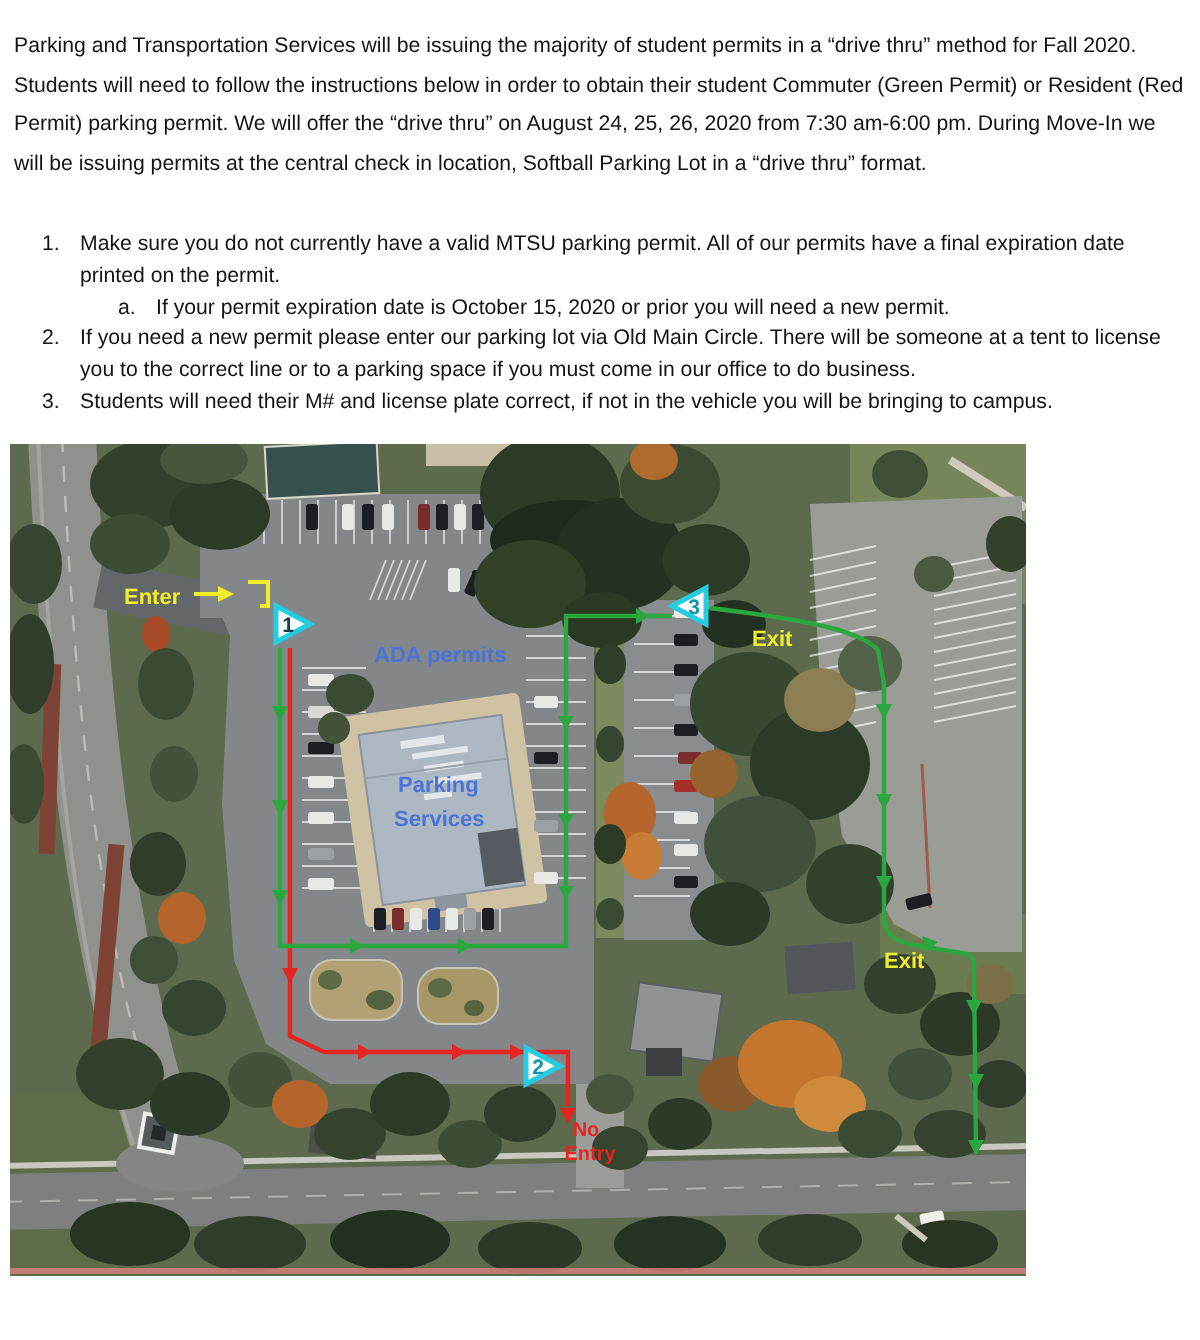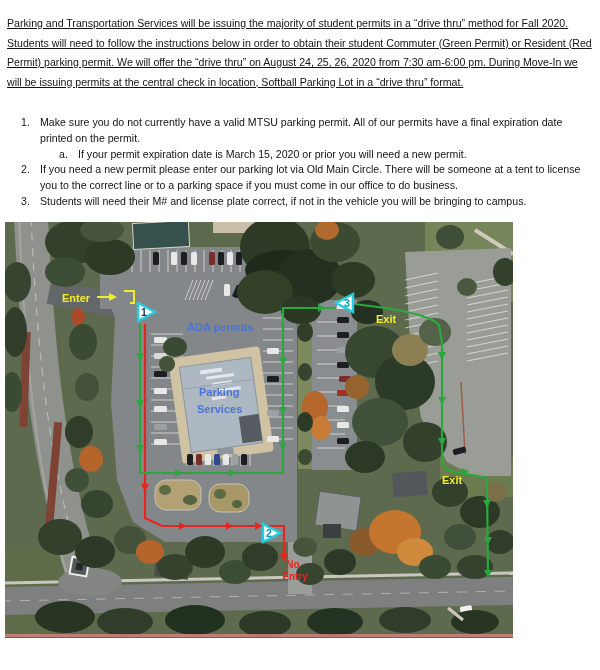--- a/index.html
+++ b/index.html
@@ -1,20 +1,20 @@
 <!DOCTYPE html>
 <html><head>
 <meta charset="utf-8">
 <style>
   html,body{margin:0;padding:0;background:#ffffff;}
   body{width:600px;height:670px;overflow:hidden;position:relative;
        font-family:"Liberation Sans",sans-serif;color:#141414;}
   .doc{position:absolute;left:0;top:0;width:600px;}
   p.intro{margin:14px 6px 0 7px;font-size:10.6px;line-height:19.5px;
-          text-align:left;text-decoration:underline;}
+          text-align:left;}
   .list{margin-top:23px;}
   .li{display:flex;margin:0 8px 0 21px;font-size:10.6px;line-height:15.8px;}
   .li .num{flex:0 0 19px;}
   .li .txt{flex:1;padding-right:2px;}
   .li.sub{margin-left:59px;}
   figure.map{position:absolute;left:5px;top:222px;width:508px;height:416px;margin:0;}
   svg{display:block;}
   .maplabel{font-family:"Liberation Sans",sans-serif;font-weight:700;font-size:11px;}
   .maplabel.sm{font-size:10px;}
   .mnum{font-family:"Liberation Sans",sans-serif;font-weight:700;font-size:10.5px;}
@@ -25,21 +25,21 @@
 <div class="doc">
   <p class="intro">Parking and Transportation Services will be issuing the majority of student permits in a “drive thru” method for Fall 2020.  Students will need to follow the instructions below in order to obtain their student Commuter (Green Permit) or Resident (Red Permit) parking permit.  We will offer the “drive thru” on August 24, 25, 26, 2020 from 7:30 am-6:00 pm. During Move-In we will be issuing permits at the central check in location, Softball Parking Lot in a “drive thru” format.</p>
 
   <div class="list">
     <div class="li">
       <span class="num">1.</span>
       <span class="txt">Make sure you do not currently have a valid MTSU parking permit.  All of our permits have a final expiration date printed on the permit.</span>
     </div>
     <div class="li sub">
       <span class="num">a.</span>
-      <span class="txt">If your permit expiration date is March 15, 2020 or prior you will need a new permit.</span>
+      <span class="txt">If your permit expiration date is October 15, 2020 or prior you will need a new permit.</span>
     </div>
     <div class="li">
       <span class="num">2.</span>
       <span class="txt">If you need a new permit please enter our parking lot via Old Main Circle.  There will be someone at a tent to license you to the correct line or to a parking space if you must come in our office to do business.</span>
     </div>
     <div class="li">
       <span class="num">3.</span>
       <span class="txt">Students will need their M# and license plate correct, if not in the vehicle you will be bringing to campus.</span>
     </div>
   </div>

